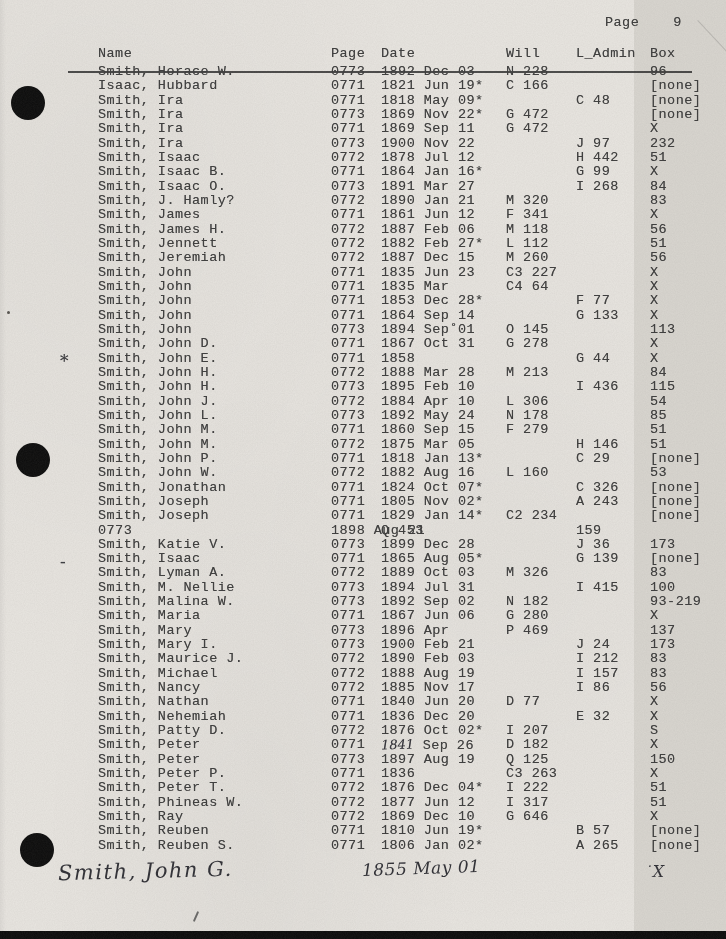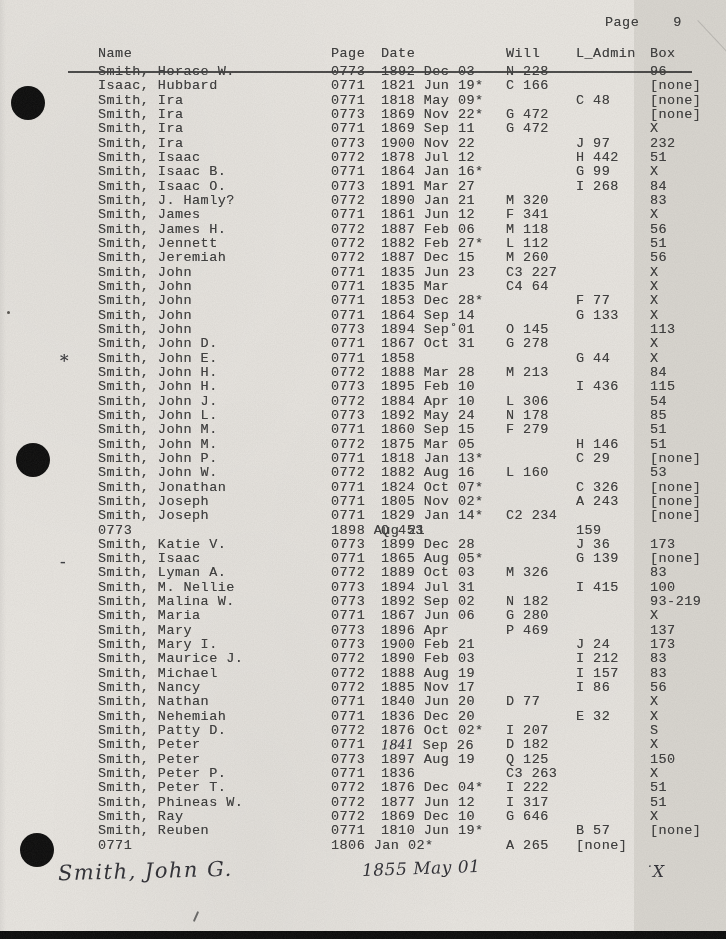--- a/index.html
+++ b/index.html
@@ -490,20 +490,21 @@
       <span></span>
       <span>X</span>
     </div><div class="gridrow">
       <span>Smith, Reuben</span>
       <span>0771</span>
       <span>1810 Jun 19*</span>
       <span></span>
       <span>B 57</span>
       <span>[none]</span>
     </div><div class="gridrow">
+      <span>Smith, Reuben S.</span>
       <span>0771</span>
       <span>1806 Jan 02*</span>
       <span></span>
       <span>A 265</span>
       <span>[none]</span>
     </div></div>
 
   <div class="hw hw-name">Smith, John G.</div>
   <div class="hw hw-date">1855 May 01</div>
   <div class="hw hw-x">X</div>

